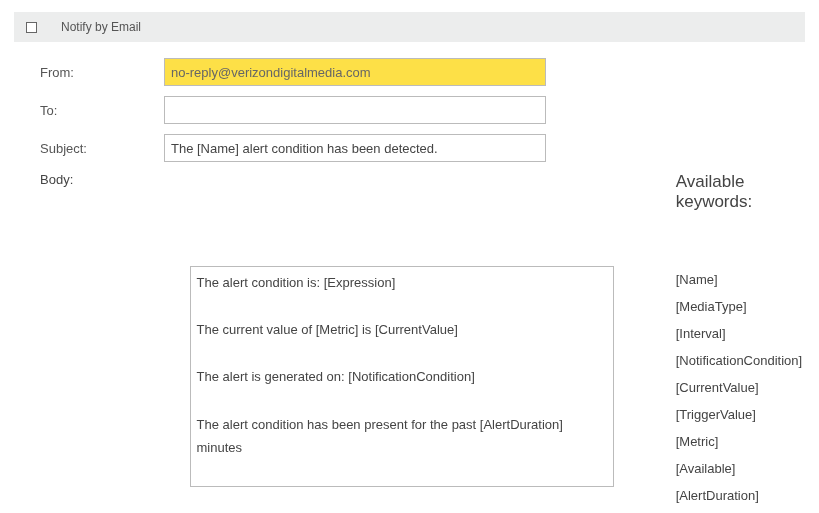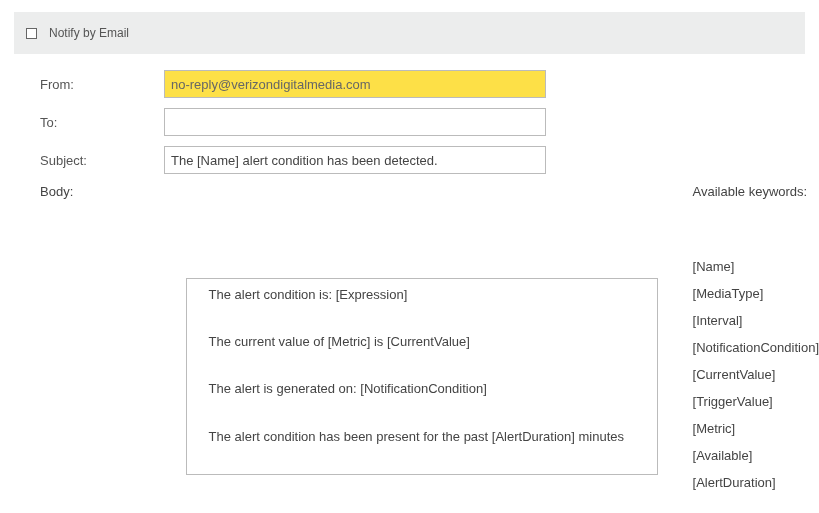--- a/index.html
+++ b/index.html
@@ -7,24 +7,24 @@
     margin: 0; padding: 0;
     font-family: "Segoe UI", Tahoma, Arial, sans-serif;
     font-size: 13px;
     color: #444;
     background: #fff;
     width: 819px;
   }
   .wrap { width: 819px; padding: 0; }
   .header-bar {
     background: #eceded;
-    padding: 14px 12px;
+    padding: 8px 12px;
     display: flex;
     align-items: center;
-    gap: 12px;
+    gap: 24px;
     margin: 12px 14px 8px 14px;
   }
   .chk {
     width: 11px; height: 11px;
     border: 1px solid #666;
     display: inline-block;
     background: #fff;
   }
   .header-label { font-size: 12px; color: #555; }
   .form-rows { padding-left: 40px; padding-top: 8px; }
@@ -32,34 +32,34 @@
   .label-col { width: 124px; font-size: 13px; color: #555; }
   .field {
     width: 382px; height: 28px;
     border: 1px solid #bbb;
     padding: 2px 6px;
     font-family: inherit; font-size: 13px;
     color: #444; background: #fff;
   }
   .field.readonly { background: #fde047; color: #666; }
   .body-row { display: flex; align-items: flex-start; gap: 31px; }
-  .kw-title { font-size: 13px; color: #444; }
+  .kw-title { font-size: 17px; color: #444; }
   .body-area {
     margin-top: 70px;
     white-space: pre-line;
     line-height: 1.82;
     color: #444;
   }
   .kw-list {
     margin-top: 60px;
   }
   .kw-item { font-size: 13px; color: #444; margin-bottom: 12px; }
   .body-frame {
-    width: 472px;
-    padding: 4px 6px 26px 22px;
+    width: 424px;
+    padding: 4px 6px 26px 6px;
     border: 1px solid #bbb;
   }
   .right-col {
     margin-left: 4px;
   }
   .body-left-col {
     width: 124px;
   }
   .body-mid { width: 472px; }
 </style>

